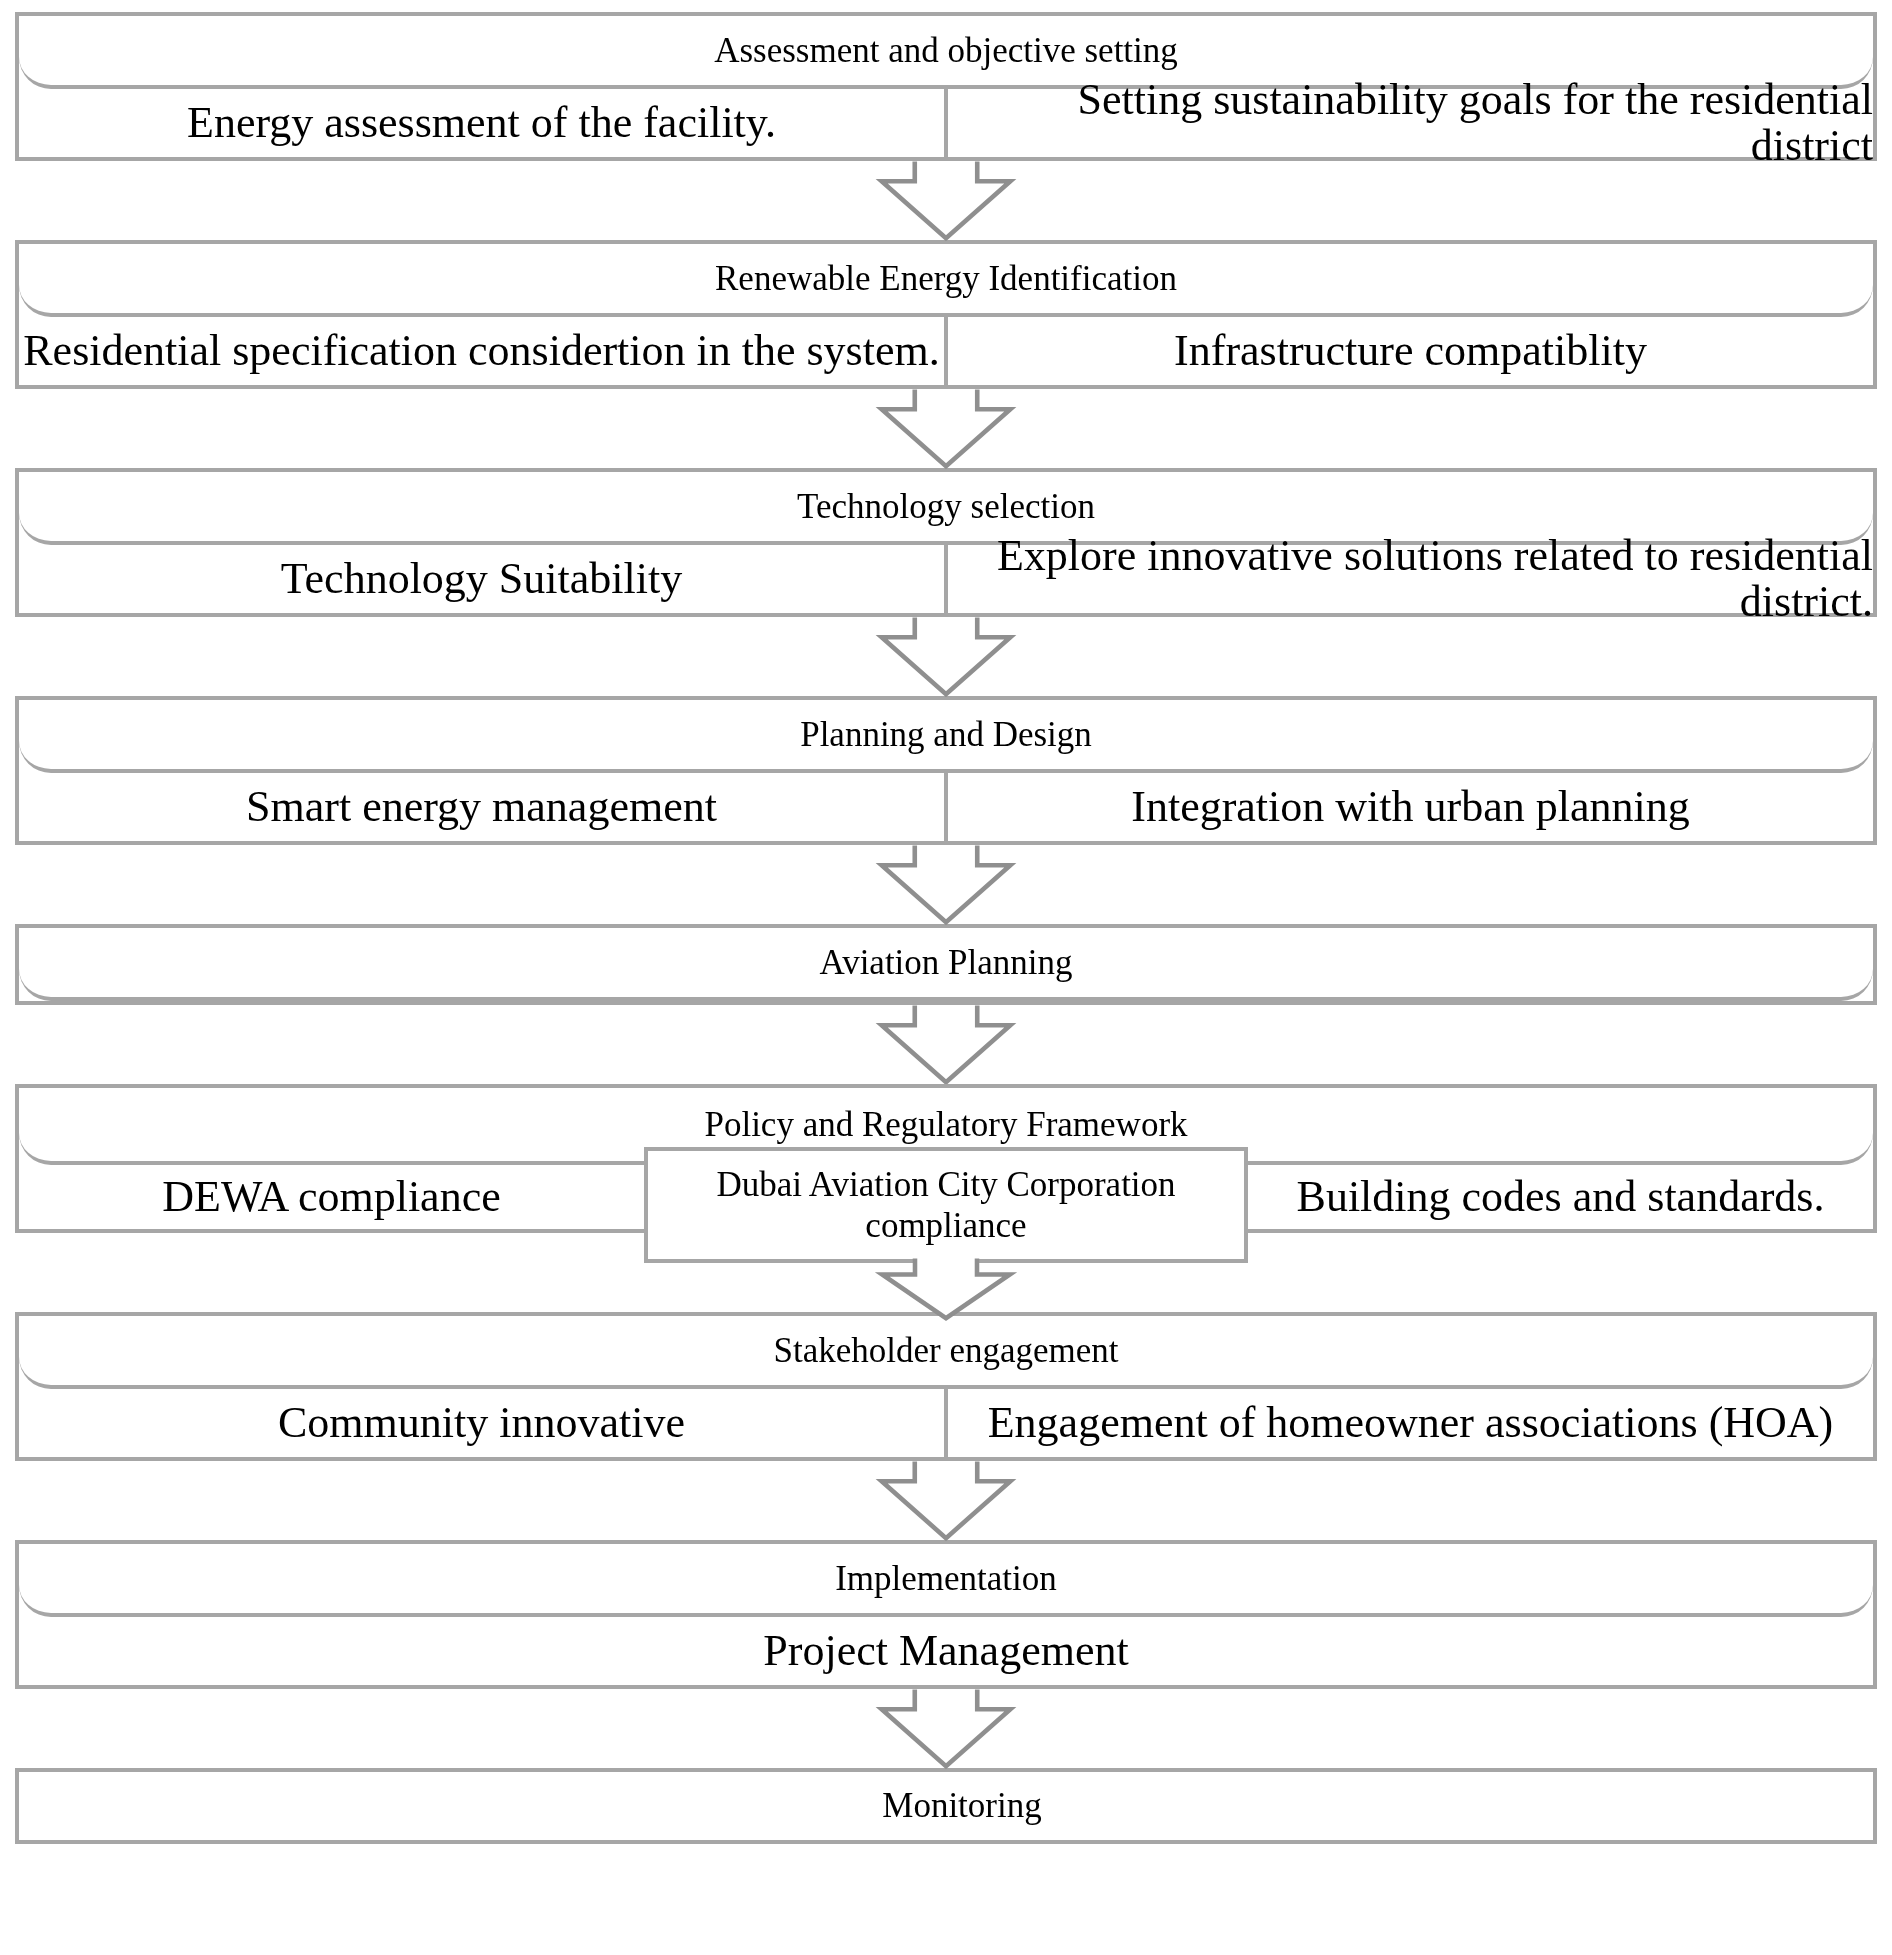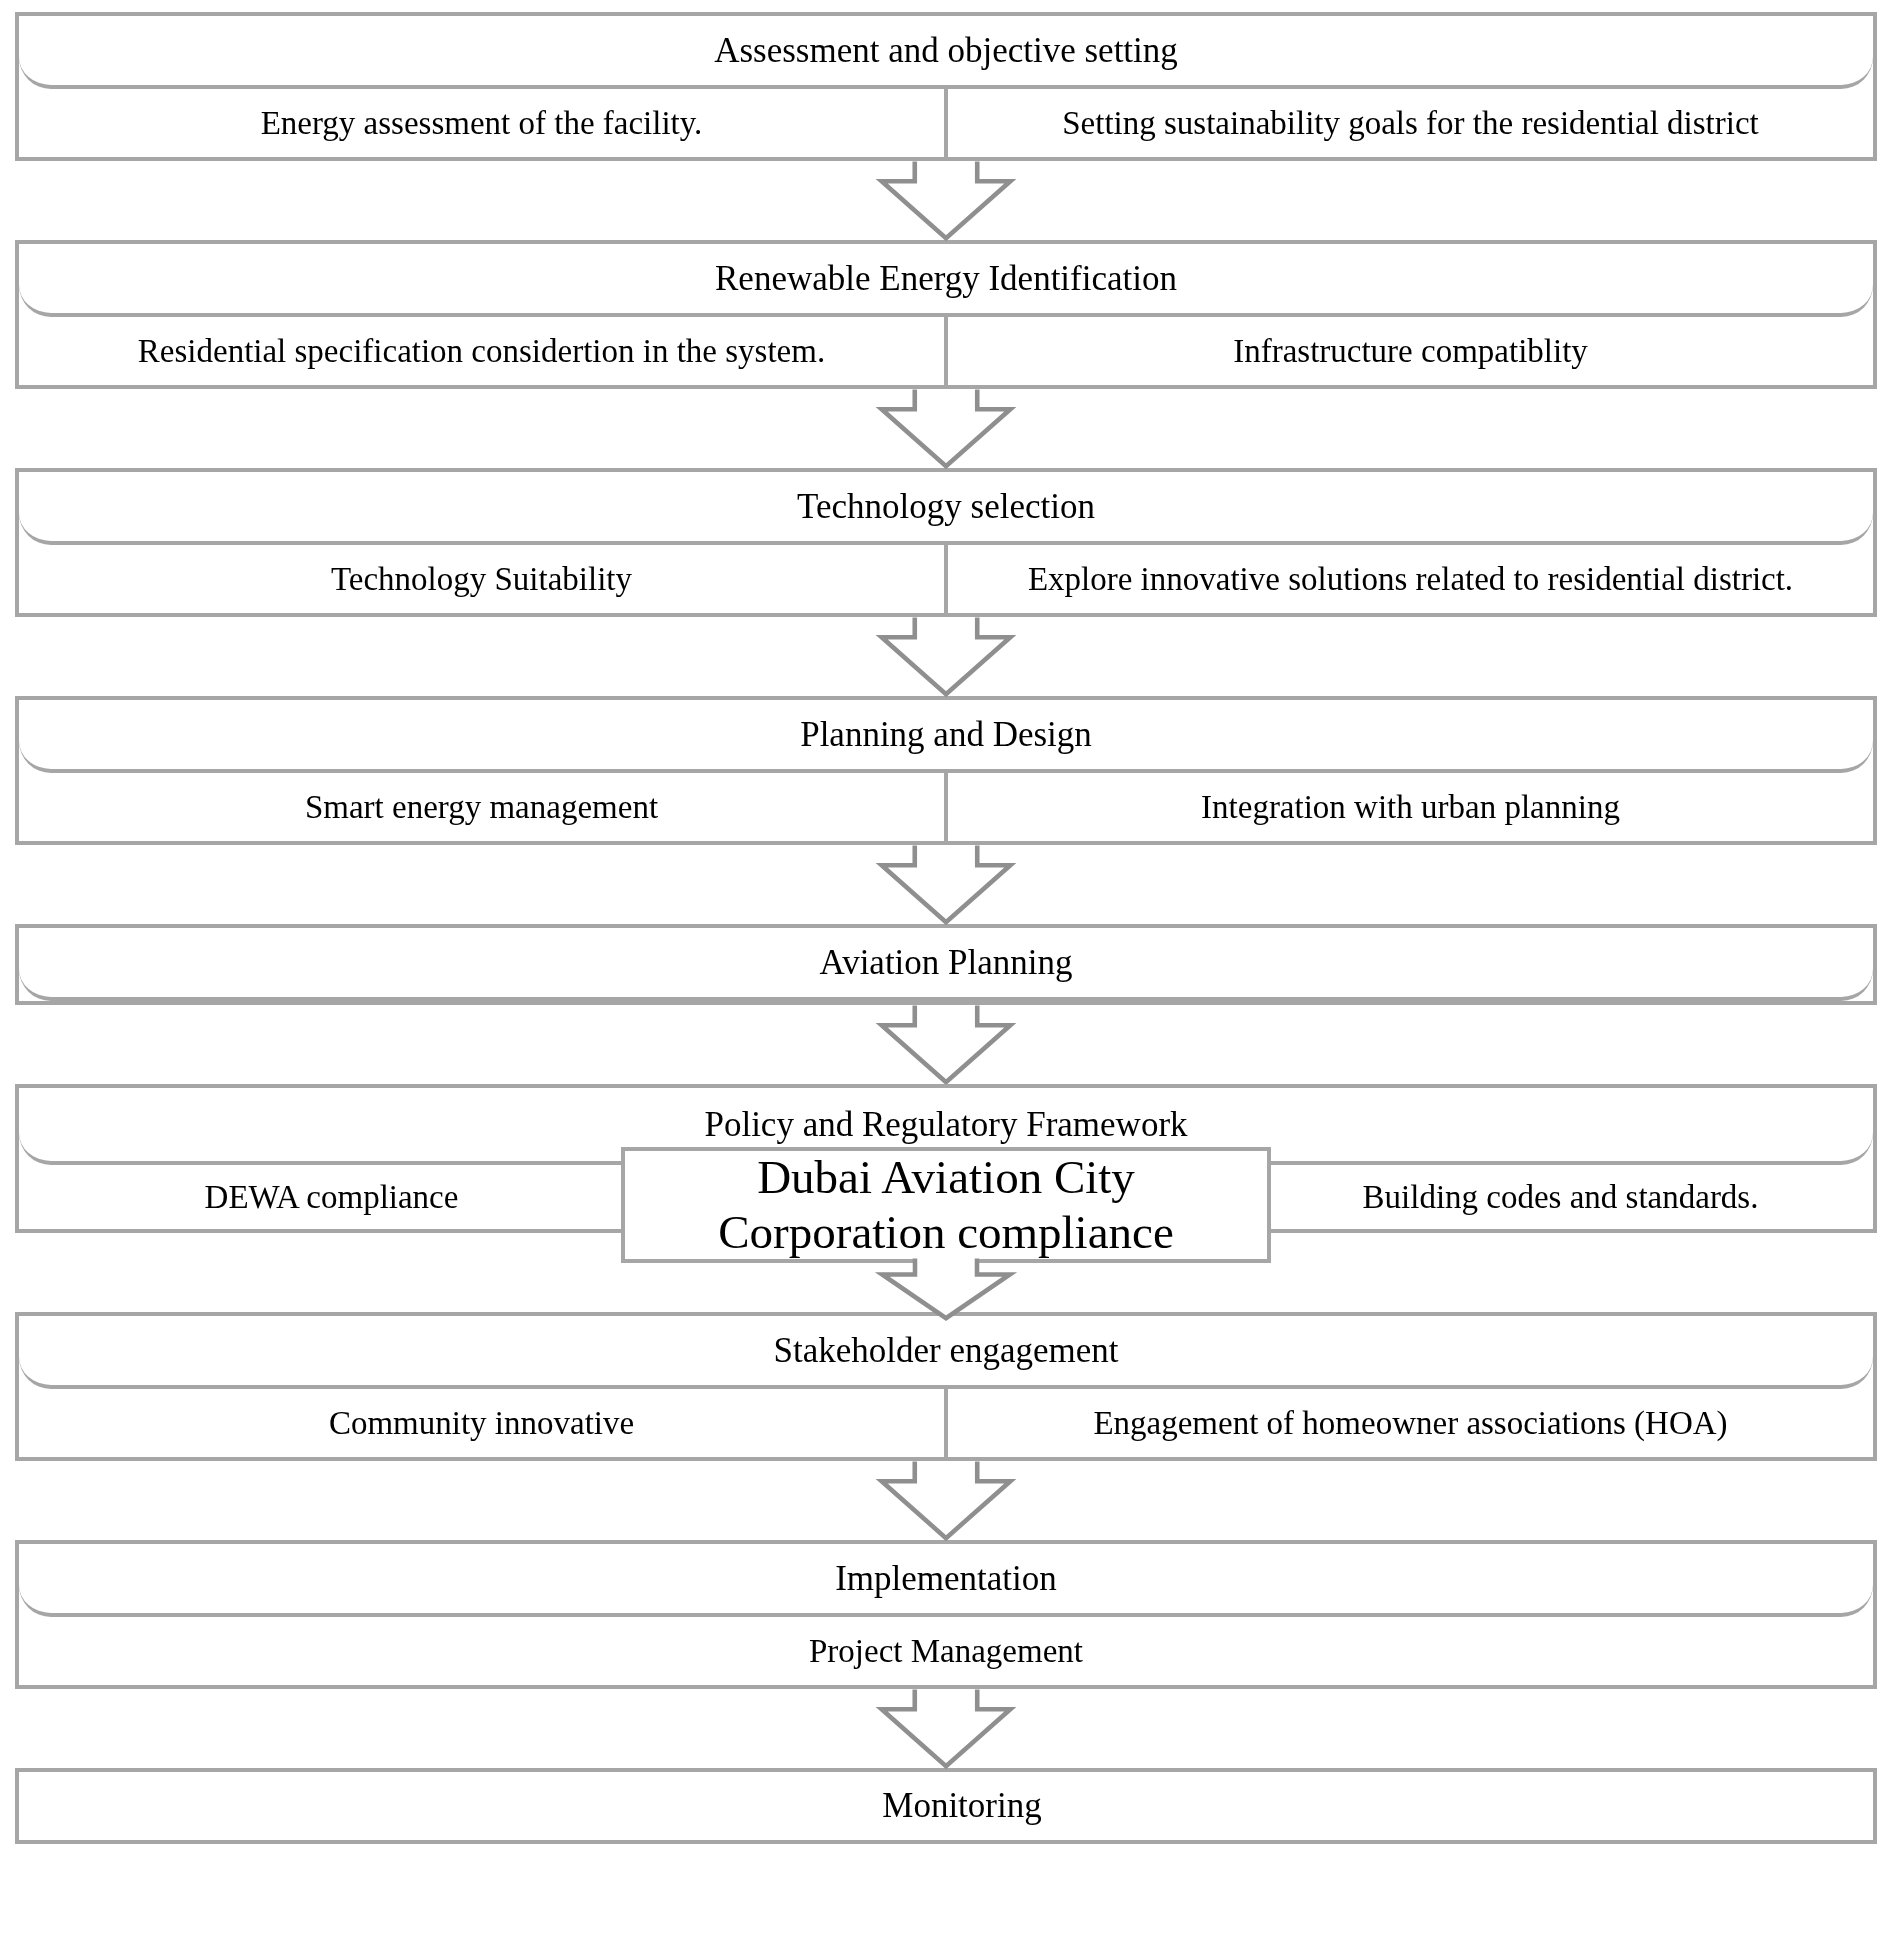--- a/index.html
+++ b/index.html
@@ -40,21 +40,21 @@
   .stage-cells {
     display: flex;
     height: 68px;
   }
   .cell {
     flex: 1;
     display: flex;
     align-items: center;
     justify-content: center;
     text-align: right;
-    font-size: 33px;
+    font-size: 44px;
     line-height: 1.05;
   }
   .cell.divided + .cell.divided { border-left: 4.1px solid var(--border); }
 
   .arrow {
     display: block;
     margin: 0 auto;
     width: 138px;
     height: 79px;
     overflow: visible;
@@ -70,29 +70,29 @@
   .stage-policy { position: relative; }
   .stage-policy .stage-title { height: 77px; }
   .stage-policy .stage-cells { height: 64px; }
   .stage-policy .side-cell { flex: none; width: calc((100% - 604px) / 2); }
   .stage-policy .overlay-spacer { flex: none; width: 604px; }
   .overlay-box {
     position: absolute;
     left: 50%;
     transform: translateX(-50%);
     top: 59px;
-    width: 650px;
+    width: 604px;
     height: 116px;
     background: var(--bg);
     border: 4.1px solid var(--border);
     display: flex;
     align-items: center;
     justify-content: center;
     text-align: center;
-    font-size: 47px;
+    font-size: 35px;
     line-height: 1.18;
     padding: 0 41px;
     z-index: 5;
   }
   .arrow-overlaid {
     position: absolute;
     left: 50%;
     transform: translateX(-50%);
     top: 170px;
     width: 138px;

